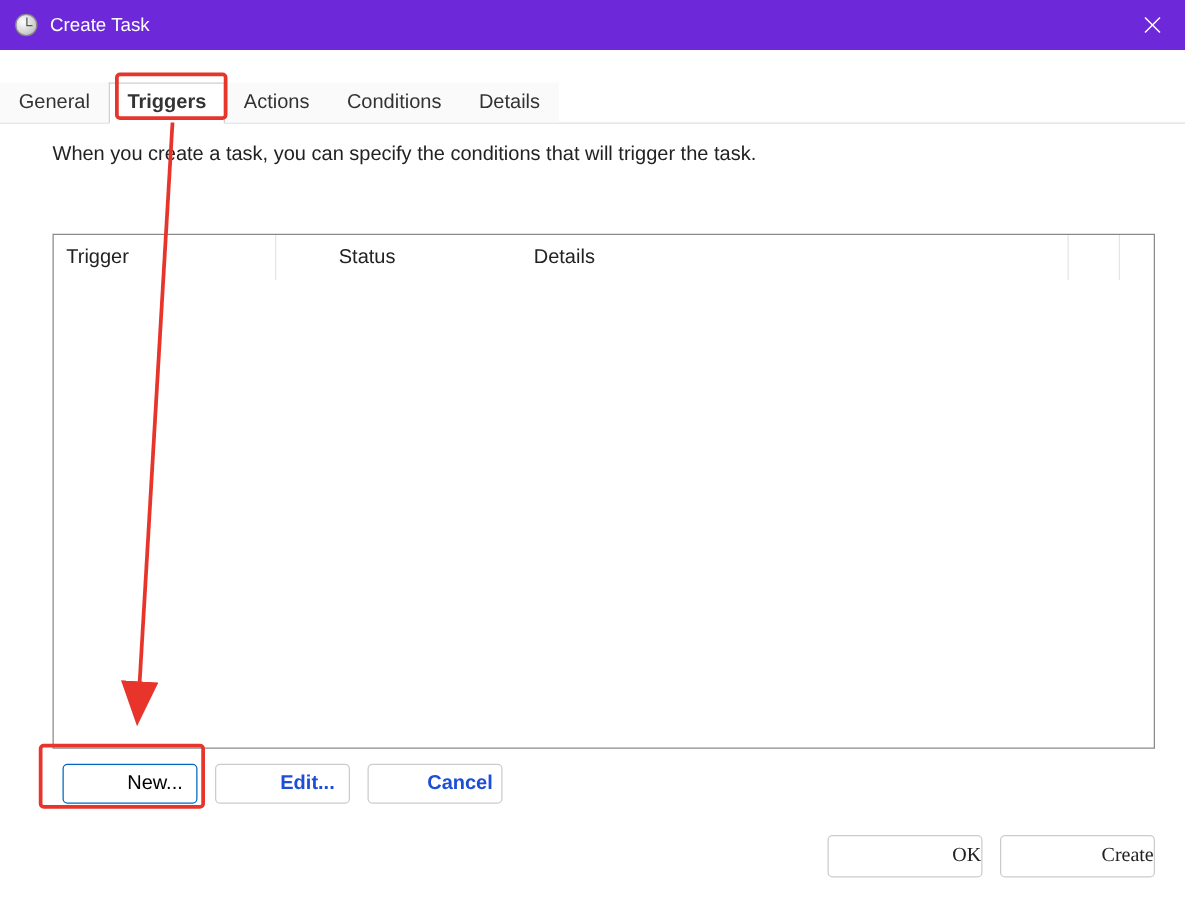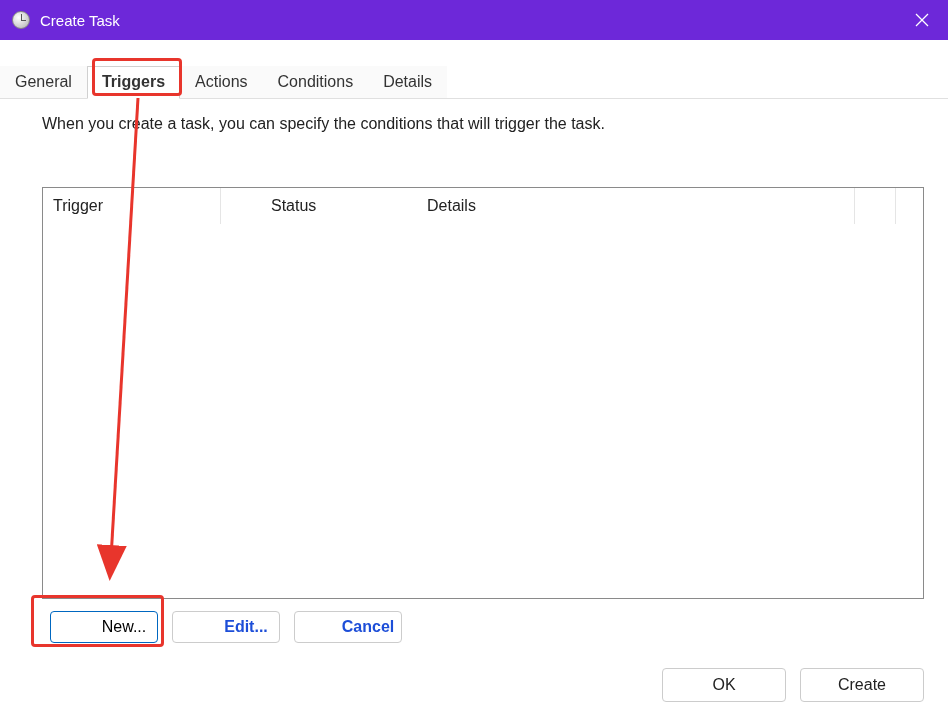--- a/index.html
+++ b/index.html
@@ -180,21 +180,22 @@
     }
     .dlg-btn {
       width: 124px;
       height: 34px;
       border: 1px solid #cccccc;
       background: #ffffff;
       font-size: 16px;
       color: #222;
       cursor: pointer;
       border-radius: 4px;
-      font-family: Liberation Sans, sans-serif;
+      font-family: Liberation Serif, serif;
+      text-align: right;
     }
     
     .annotation-box {
       position: absolute;
       border: 3px solid #e8352c;
       border-radius: 4px;
       pointer-events: none;
       z-index: 100;
     }
     .annotation-arrow {

